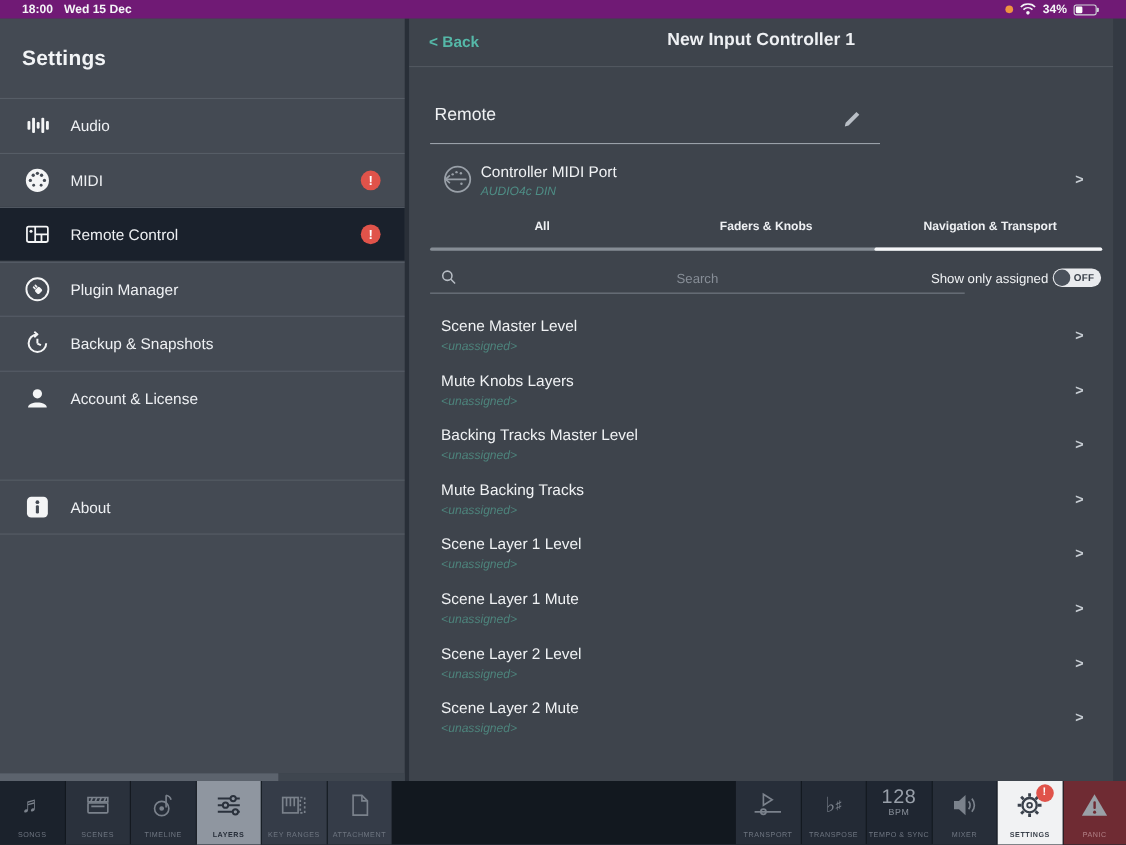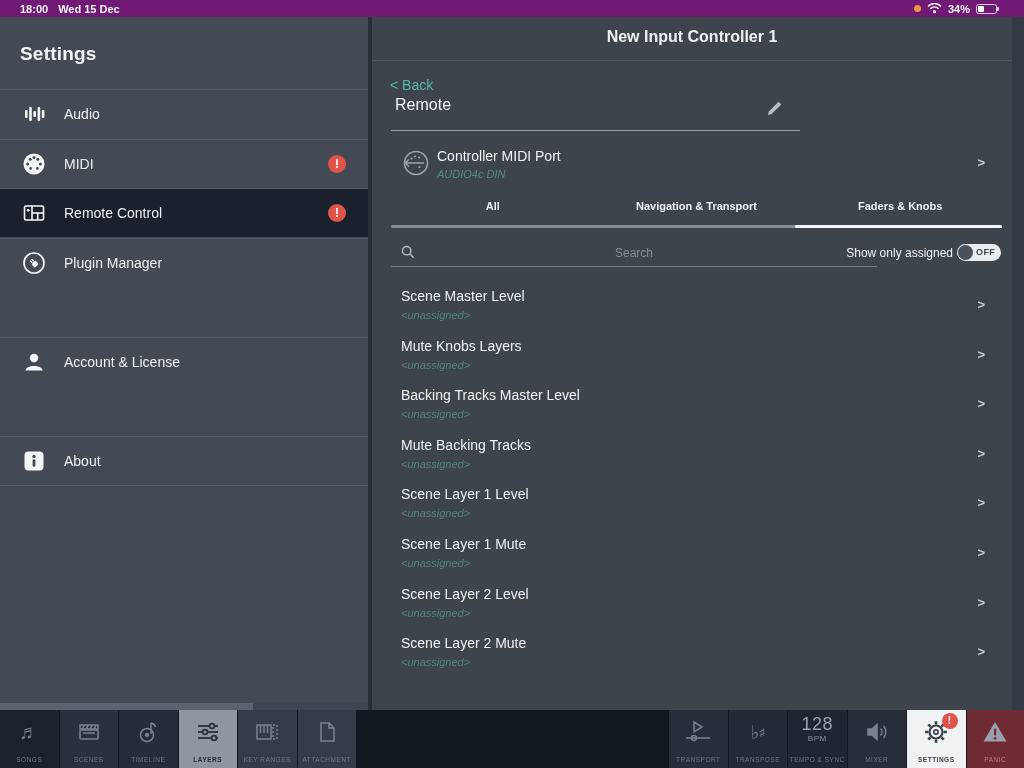--- a/index.html
+++ b/index.html
@@ -39,21 +39,21 @@
   .side-item .badge { margin-left:auto; margin-right:22px; }
   .side-bottom-line { position:absolute; left:0; width:368px; height:1px; background:#565d66; }
   .badge {
     width:18px; height:18px; border-radius:50%; background:#e0534a;
     color:#ffffff; font-size:12px; font-weight:bold;
     display:flex; align-items:center; justify-content:center; line-height:1;
   }
   
   #panel { position:absolute; top:17px; left:372px; width:640px; height:693px; background:#3e444c; }
   #panel-gutter { position:absolute; top:17px; left:1012px; width:12px; height:693px; background:#343a43; }
-  .back-link { position:absolute; top:13px; left:18px; font-size:14px; font-weight:400; color:#55b8a8; cursor:pointer;margin-top:47px; }
+  .back-link { position:absolute; top:13px; left:18px; font-size:14px; font-weight:700; color:#55b8a8; cursor:pointer; }
   .panel-title { position:absolute; top:11px; left:0; width:640px; text-align:center; font-size:16px; color:#eef0f3;font-weight:bold; }
   .panel-header-line { position:absolute; top:43px; left:0; width:640px; height:1px; background:#51575f; }
   .section-title { position:absolute; top:79px; left:23px; font-size:16px; color:#f0f2f4; }
   .edit-btn { position:absolute; top:80px; left:392px; width:22px; height:22px; cursor:pointer; }
   .section-underline { position:absolute; top:113px; left:19px; width:409px; height:1px; background:#9aa1a9; }
   
   .port-row { position:absolute; top:124px; left:0; width:640px; height:48px; cursor:pointer; }
   .port-row .ic { position:absolute; left:26px; top:4px; }
   .port-title { position:absolute; left:65px; top:7px; font-size:14px; color:#f0f2f4; }
   .port-sub { position:absolute; left:65px; top:27px; font-size:11px; font-style:italic; color:#4e8d85; }
@@ -187,20 +187,31 @@
           <g transform="rotate(-45 12 12)" fill="#f4f5f6">
             <rect x="9.2" y="11" width="5.6" height="5" rx="1.2"></rect>
             <rect x="10.2" y="7.5" width="1.5" height="3.2" rx="0.7"></rect>
             <rect x="12.4" y="7.5" width="1.5" height="3.2" rx="0.7"></rect>
           </g>
         </svg>
       </span>
       <span>Plugin Manager</span>
     </div>
 
+    <div class="side-item" style="top:270px">
+      <span class="ic">
+        <svg width="24" height="24" viewBox="0 0 24 24" fill="none" stroke="#f4f5f6" stroke-width="1.8">
+          <path d="M20 12 A 8 8 0 1 1 12 4"></path>
+          <path d="M9.2 1.6 L12 4 L9.2 6.6" stroke-width="1.6"></path>
+          <line x1="12" y1="8" x2="12" y2="12.3"></line>
+          <line x1="12" y1="12.3" x2="15.2" y2="13.8"></line>
+        </svg>
+      </span>
+      <span>Backup &amp; Snapshots</span>
+    </div>
 
     <div class="side-item" style="top:319.5px">
       <span class="ic">
         <svg width="24" height="24" viewBox="0 0 24 24" fill="#f4f5f6">
           <circle cx="12" cy="8" r="4.2"></circle>
           <path d="M3.5 20.5 c0 -6 17 -6 17 0 z"></path>
         </svg>
       </span>
       <span>Account &amp; License</span>
     </div>
@@ -246,22 +257,22 @@
           <path d="M11 14.5 L7 18 L11 21.5" stroke-width="1.5"></path>
         </svg>
       </span>
       <span class="port-title">Controller MIDI Port</span>
       <span class="port-sub">AUDIO4c DIN</span>
       <span class="row-chevron">&gt;</span>
     </div>
 
     <div class="tabs">
       <div class="tab">All</div>
+      <div class="tab">Faders &amp; Knobs</div>
       <div class="tab">Navigation &amp; Transport</div>
-      <div class="tab">Faders &amp; Knobs</div>
     </div>
     <div class="tab-track">
       <div class="active-seg"></div>
     </div>
 
     <div class="search-wrap">
       <svg width="14" height="14" viewBox="0 0 16 16">
         <circle cx="6.5" cy="6.5" r="4.8" fill="none" stroke="#b7bdc4" stroke-width="1.6"></circle>
         <line x1="10.2" y1="10.2" x2="14.5" y2="14.5" stroke="#b7bdc4" stroke-width="1.6"></line>
       </svg>

